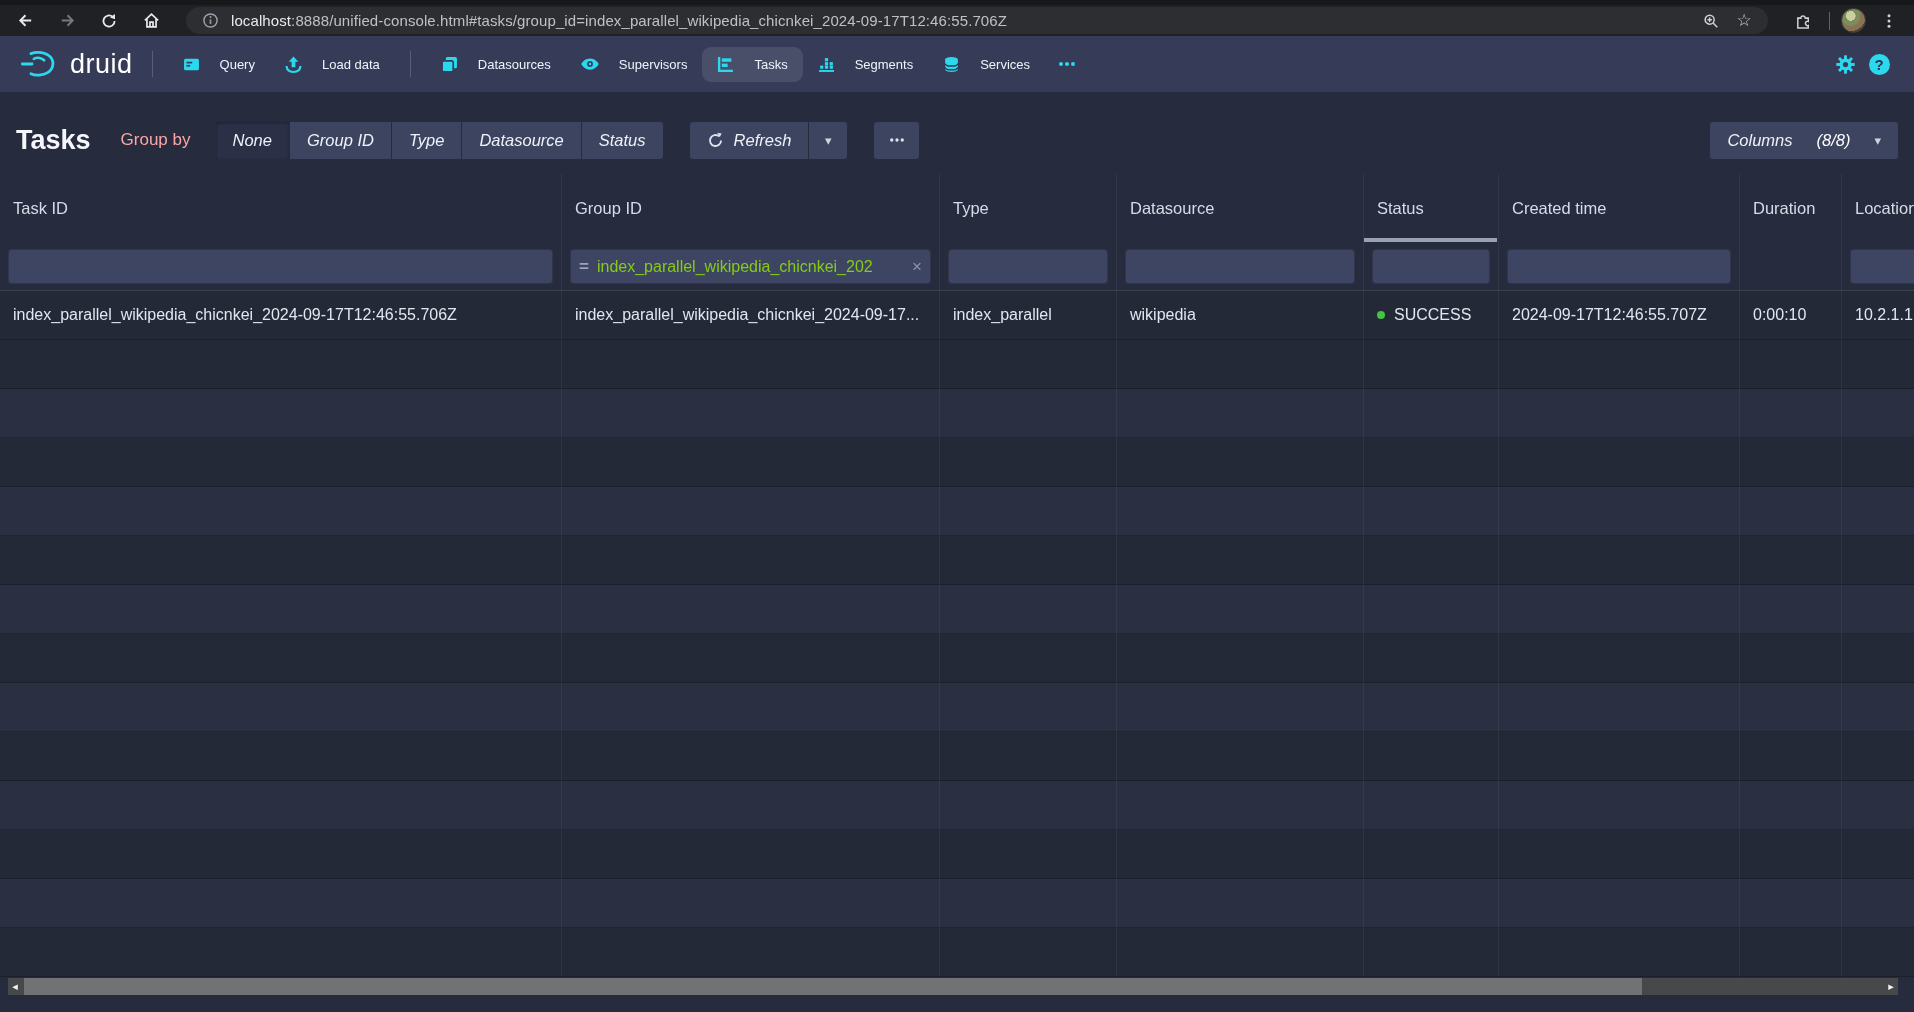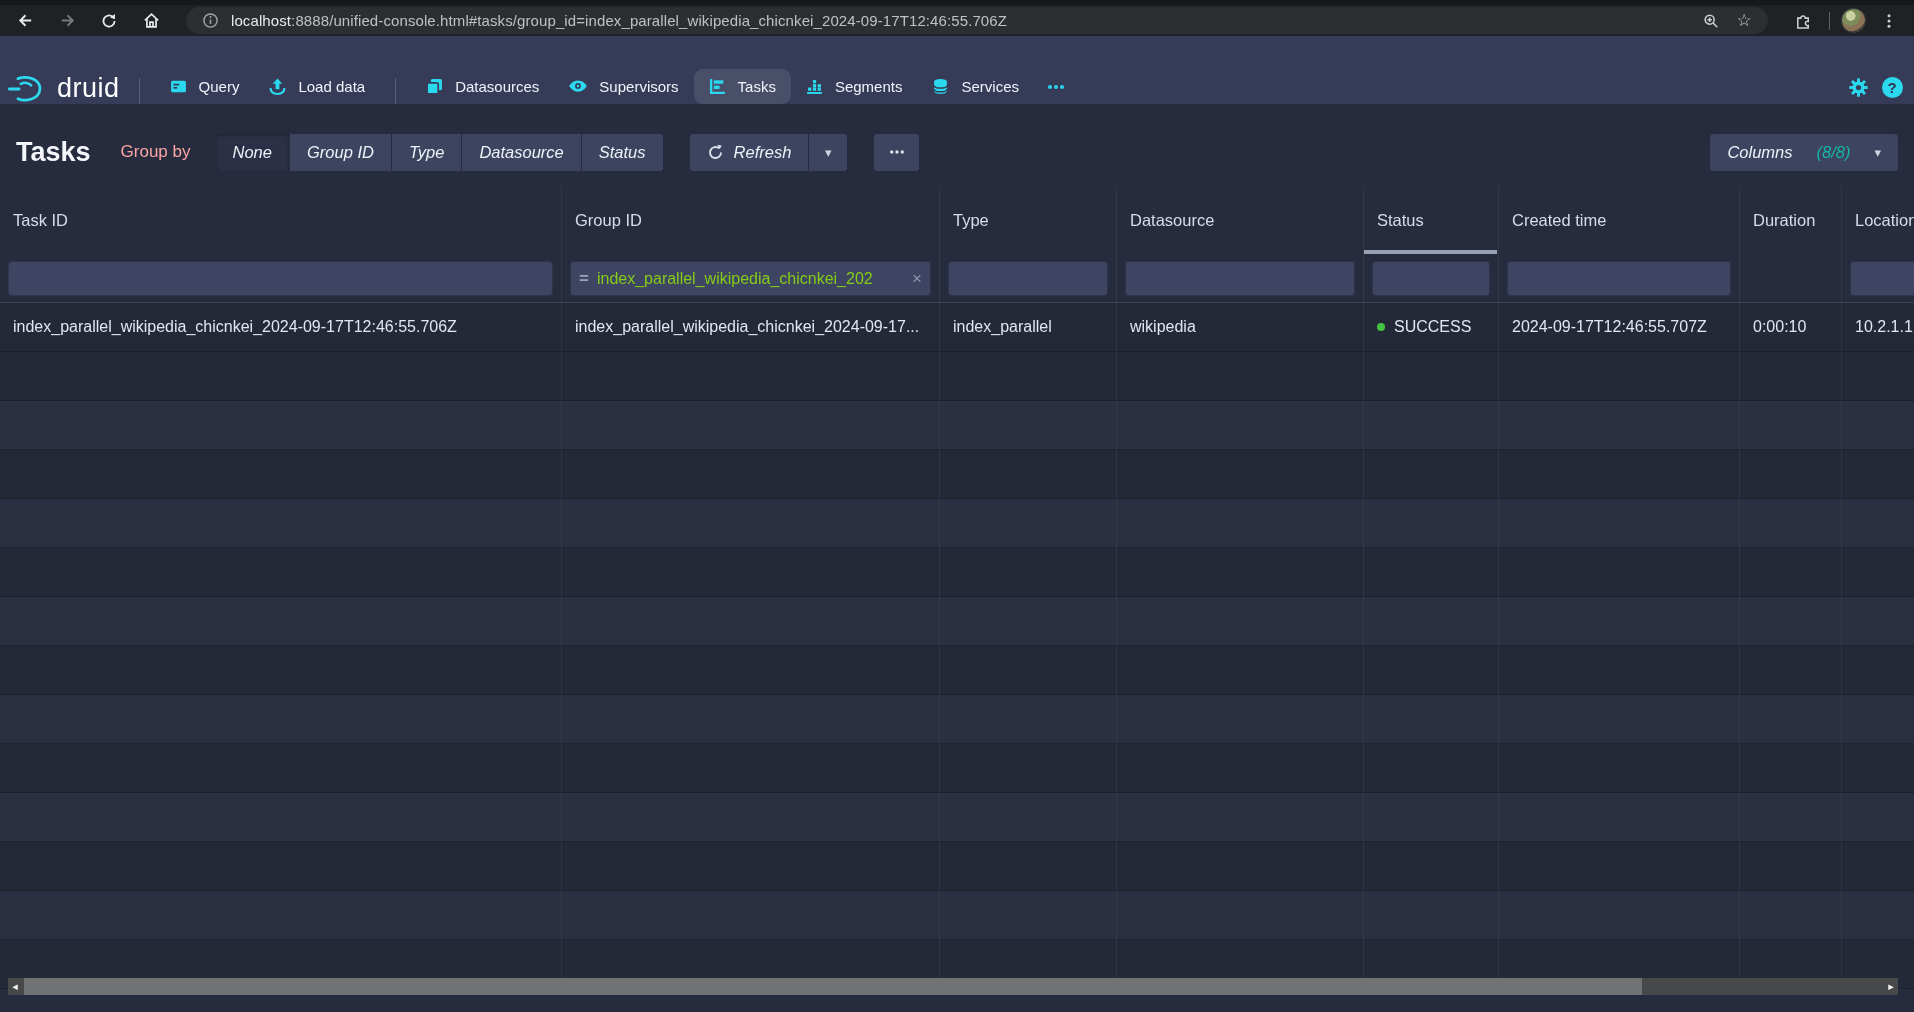--- a/index.html
+++ b/index.html
@@ -15,25 +15,25 @@
   #urlbar { flex:1 1 auto; height:27px; margin:0 8px; background:#2d2e31; border-radius:14px; display:flex; align-items:center; padding:0 12px; gap:9px; min-width:0; }
   #url-text { flex:1 1 auto; font-size:15px; color:#bdc1c6; white-space:nowrap; overflow:hidden; letter-spacing:.1px; }
   #url-text .host { color:#e8eaed; }
   .pill-icon { width:24px; height:24px; display:flex; align-items:center; justify-content:center; flex:0 0 auto; }
   .star-glyph { font-family:"DejaVu Sans",sans-serif; font-size:17px; color:#cdd0d4; line-height:1; }
   .chrome-right { display:flex; align-items:center; gap:8px; flex:0 0 auto; }
   .chrome-sep { width:1px; height:18px; background:#5f6368; margin:0 3px; }
   #avatar { width:25px; height:25px; border-radius:50%; background:radial-gradient(circle at 38% 30%, #c9cf9e 0 22%, #7c8c5a 23% 45%, #8a7354 46% 70%, #4c4034 71%); border:1px solid #3c4043; }
 
   
-  #navbar { height:68px; background:#363c58; display:flex; align-items:flex-end; padding:0 5px; }
+  #navbar { height:56px; background:#363c58; display:flex; align-items:center; padding:0 18px; }
   #brand { display:flex; align-items:center; gap:10px; margin-right:4px; }
   #brand-text { font-size:27px; font-weight:300; color:#ffffff; letter-spacing:.5px; }
   .nav-sep { width:1px; height:26px; background:rgba(255,255,255,.18); margin:0 15px; flex:0 0 auto; }
-  .nav-item { display:flex; align-items:center; gap:12px; padding:9px 15px; border-radius:9px; color:#f0f3fa; font-size:15px; cursor:pointer; flex:0 0 auto; }
+  .nav-item { display:flex; align-items:center; gap:20px; padding:9px 15px; border-radius:9px; color:#f0f3fa; font-size:13px; cursor:pointer; flex:0 0 auto; }
   .nav-item.active { background:rgba(255,255,255,.10); }
   .nav-item svg { display:block; }
   .nav-more { padding:9px 12px; }
   #nav-spacer { flex:1 1 auto; }
   .nav-right-icon { width:34px; height:34px; display:flex; align-items:center; justify-content:center; }
   .help-circle { width:21px; height:21px; border-radius:50%; background:var(--accent); color:#2e3450; font-size:15px; font-weight:bold; display:flex; align-items:center; justify-content:center; }
 
   
   #toolbar { height:82px; display:flex; align-items:center; padding:14px 16px 0 16px; }
   #page-title { font-size:27px; font-weight:bold; color:#f4f6fb; margin-right:30px; }
@@ -43,21 +43,21 @@
   .btn-group .btn { border-radius:0; margin-right:1px; }
   .btn-group .btn:first-child { border-radius:3px 0 0 3px; }
   .btn-group .btn:last-child { border-radius:0 3px 3px 0; margin-right:0; }
   .btn.active { background:#2b3047; box-shadow:inset 0 1px 3px rgba(0,0,0,.35); }
   #refresh-group { margin-left:27px; }
   #refresh-btn { gap:10px; }
   .caret-btn { width:38px; justify-content:center; padding:0; }
   .caret { font-family:"DejaVu Sans",sans-serif; font-size:13px; color:#cfd4e2; line-height:1; }
   #more-btn { margin-left:27px; width:45px; justify-content:center; padding:0; }
   #columns-btn { margin-left:auto; gap:24px; }
-  #columns-count { color:#14b8a6; }
+  #columns-count { color:#ffffff; }
 
   
   #table-wrap { width:2002px; }
   .tgrid { display:grid; grid-template-columns:562px 378px 177px 247px 135px 241px 102px 160px; width:2002px; }
   .thead { height:68px; }
   .thead .hcell { position:relative; display:flex; align-items:center; padding:0 13px; font-size:16.5px; color:#d7dce8; border-right:1px solid rgba(255,255,255,.06); cursor:pointer; }
   .thead .hcell.sorted::after { content:""; position:absolute; left:0; right:1px; bottom:0; height:4px; background:#99a1b4; }
   .tfilters { height:49px; border-bottom:1px solid rgba(255,255,255,.10); }
   .fcell { padding:7px 8px; border-right:1px solid rgba(255,255,255,.06); }
   .fbox { height:35px; background:#3e4562; border-radius:4px; box-shadow:inset 0 0 0 1px rgba(0,0,0,.22); display:flex; align-items:center; padding:0 9px; gap:8px; cursor:text; }

